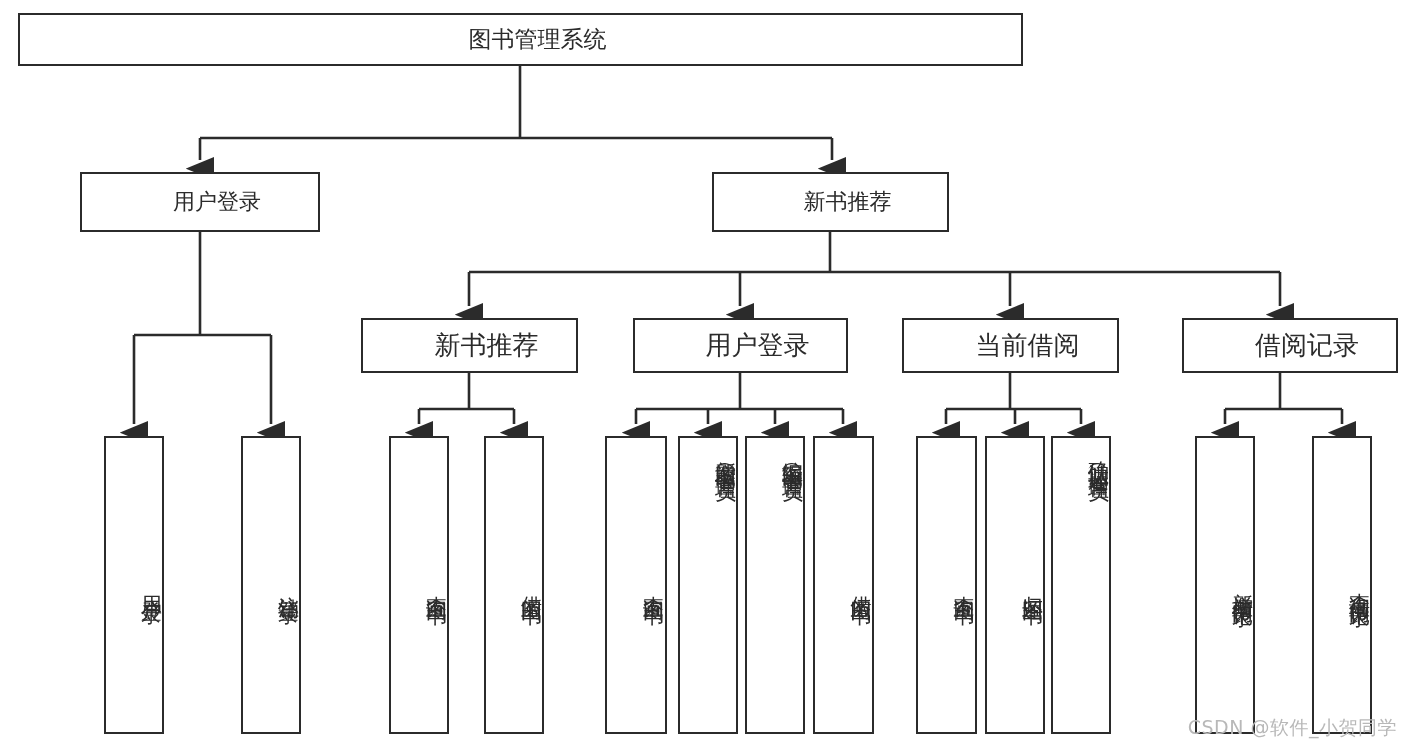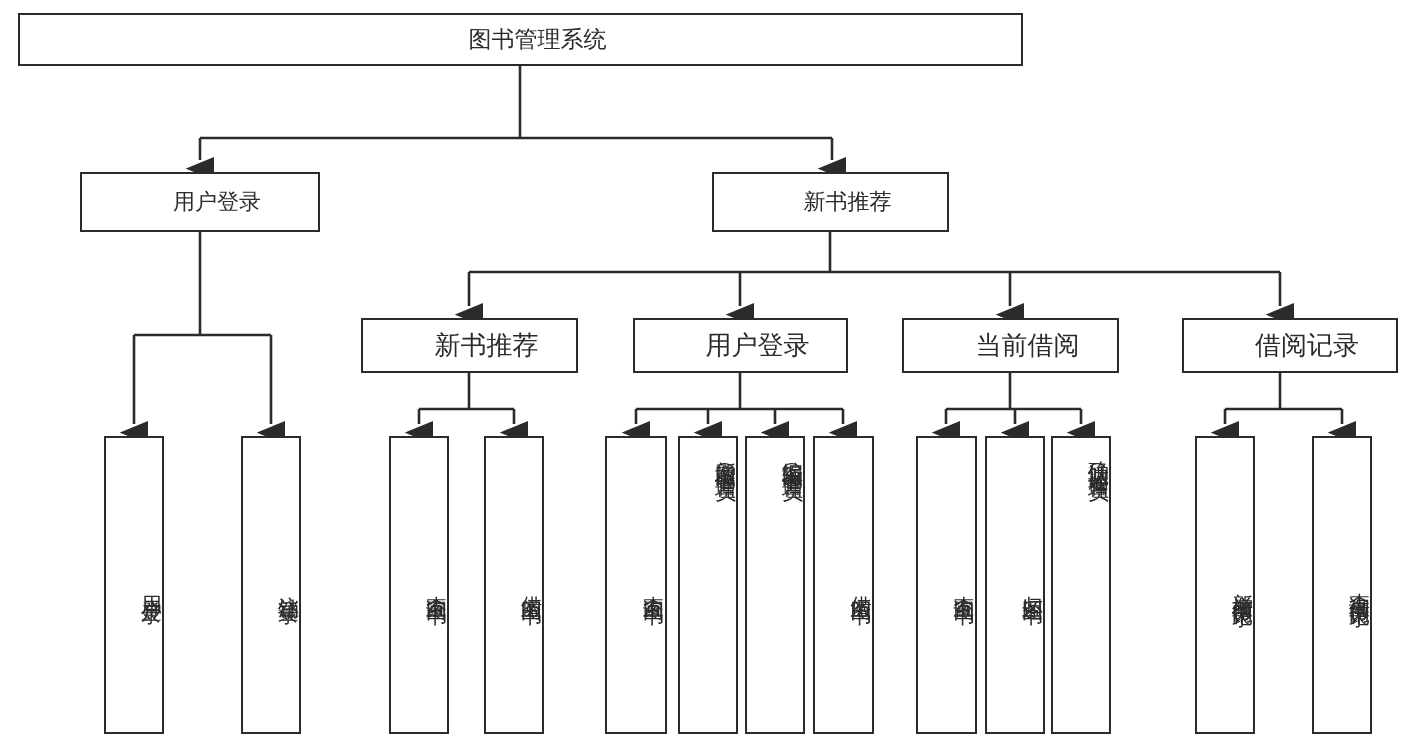--- a/index.html
+++ b/index.html
@@ -221,13 +221,14 @@
     <div class="leaf-inner">
       <span class="vtext">新增借阅记录</span>
     </div>
   </div>
   <div class="node leaf" style="left:1312px; top:436px; width:60px; height:298px;">
     <div class="leaf-inner">
       <span class="vtext">查询借阅记录</span>
     </div>
   </div>
 
+  <div class="watermark">CSDN @软件_小贺同学</div>
 </div>
 
 </body></html>

